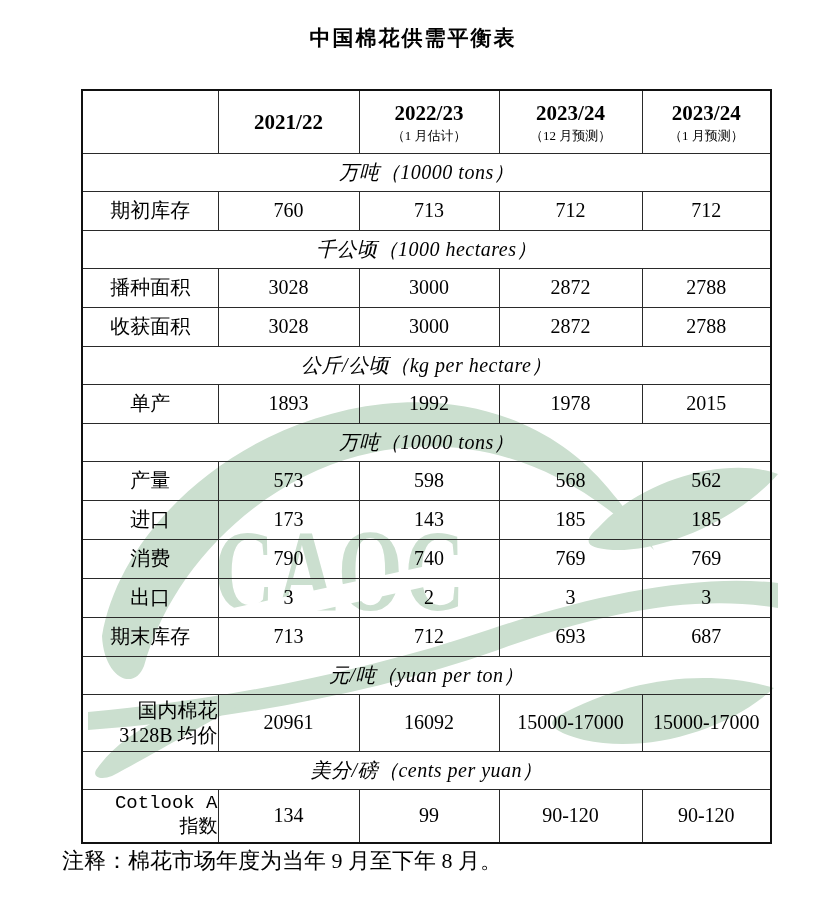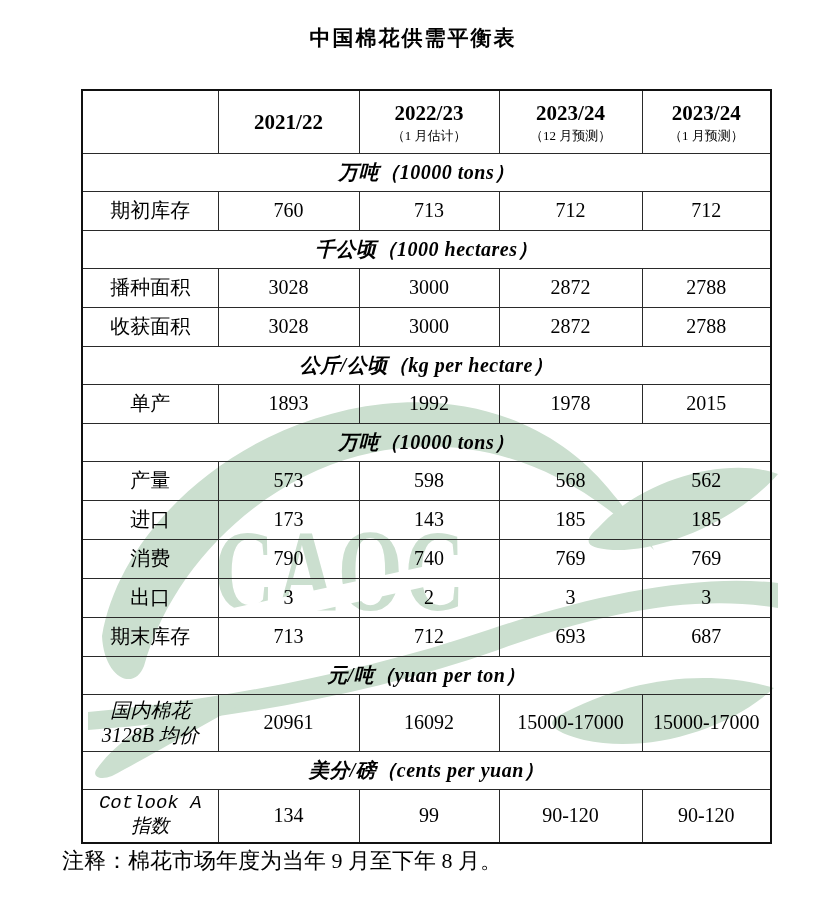--- a/index.html
+++ b/index.html
@@ -34,26 +34,26 @@
   }
   tr.r-hdr{height:63px;}
   tr.r-unit{height:38px;}
   tr.r-data{height:39px;}
   tr.r-price{height:57px;}
   tr.r-idx{height:54px;}
   th .year{font-weight:bold;font-size:21px;}
   th .sub{font-weight:normal;font-size:13px;margin-top:2px;}
   th .sub:empty{display:none;}
   td.unit{
-    font-style:italic;font-size:19px;letter-spacing:0.5px;font-weight:bold;
+    font-style:italic;font-size:19px;letter-spacing:0.5px;
   }
   td.rlabel{
     text-align:left;padding-left:8px;font-size:21px;white-space:pre-line;
   }
-  td.rlabel.centered{text-align:center;padding-left:0;font-style:italic;}
+  td.rlabel.centered{text-align:right;padding-left:0;}
   td.rlabel.mono{
     font-family:"Liberation Mono","DejaVu Sans Mono",monospace;
     font-size:19px;
   }
   td.val{font-size:20px;}
   .footnote{
     position:absolute;left:62px;top:846px;
     font-size:22px;z-index:1;
   }
 </style>

